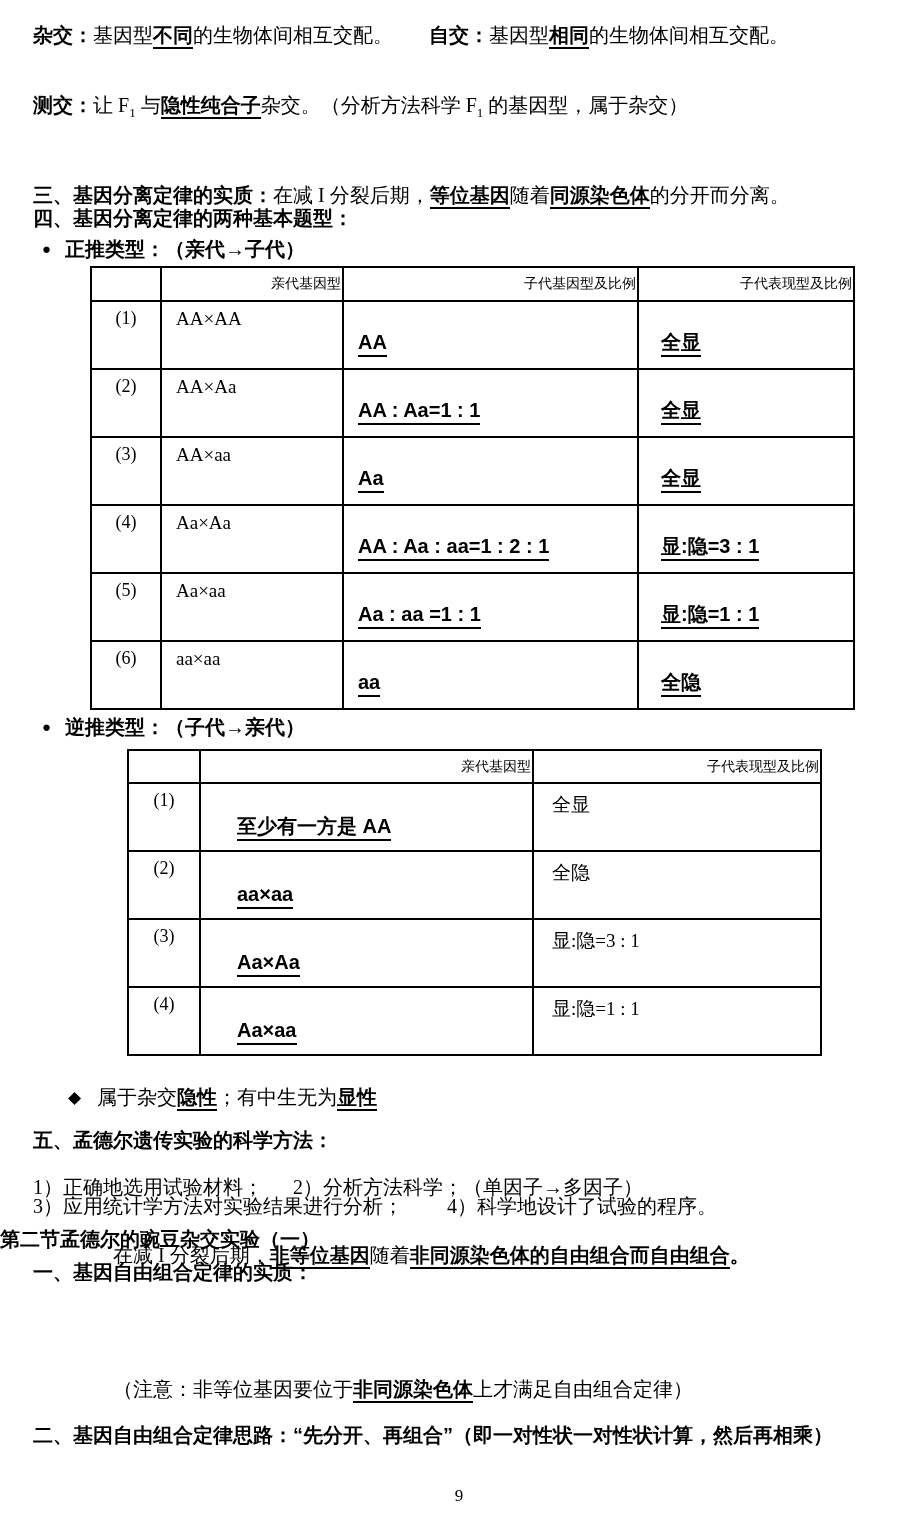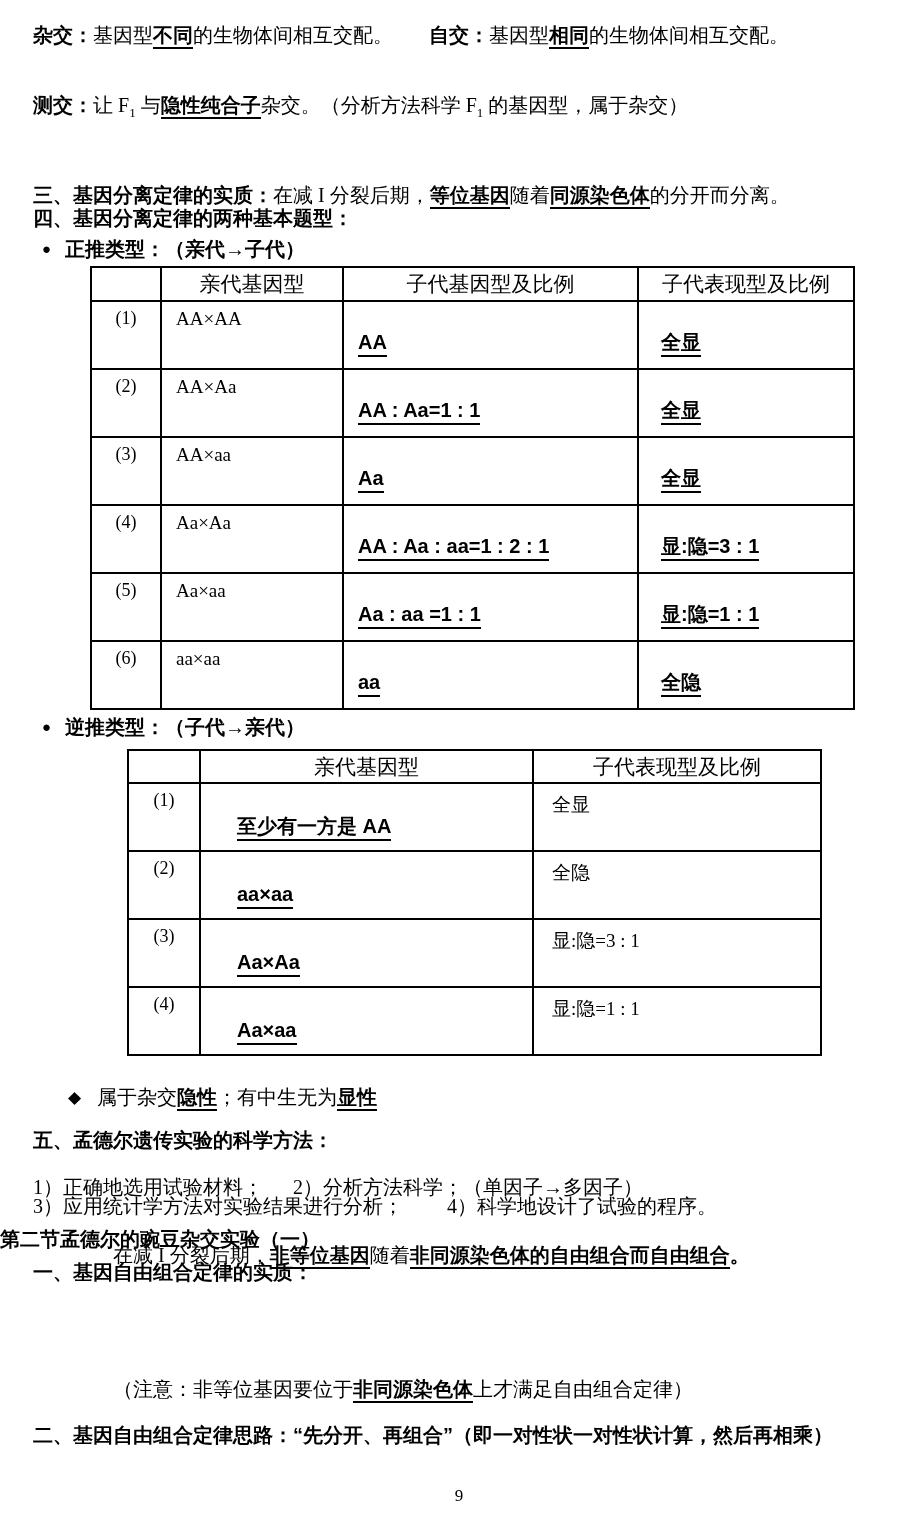--- a/index.html
+++ b/index.html
@@ -56,21 +56,21 @@
   
   .doc-table {
     border-collapse: collapse;
     table-layout: fixed;
     border: 1px solid #000;
   }
   .doc-table td { border: 2px solid #000; overflow: hidden; }
   .t1 tr, .t2 tr { height: 68px; }
   .t1 tr.head-row { height: 34px; }
   .t2 tr.head-row { height: 33px; }
-  .cell-head { text-align: center; vertical-align: middle; font-size: 21px; }
+  .cell-head { text-align: right; vertical-align: middle; font-size: 14px; }
   .cell-num  { text-align: center; vertical-align: top; padding-top: 6px; font-size: 18px; }
   .cell-parent { vertical-align: top; padding: 6px 0 0 14px; font-size: 19px; }
   .cell-gen    { vertical-align: middle; padding: 14px 0 0 14px; }
   .cell-phen1  { vertical-align: middle; padding: 14px 0 0 22px; }
   .cell-parent2 { vertical-align: middle; padding: 18px 0 0 36px; border-radius: 16px; }
   .cell-phen2   { vertical-align: top; padding: 8px 0 0 18px; font-size: 19px; }
   .gen-text {
     font-family: "Liberation Sans", "DejaVu Sans", sans-serif;
     font-weight: bold;
     font-size: 20px;

